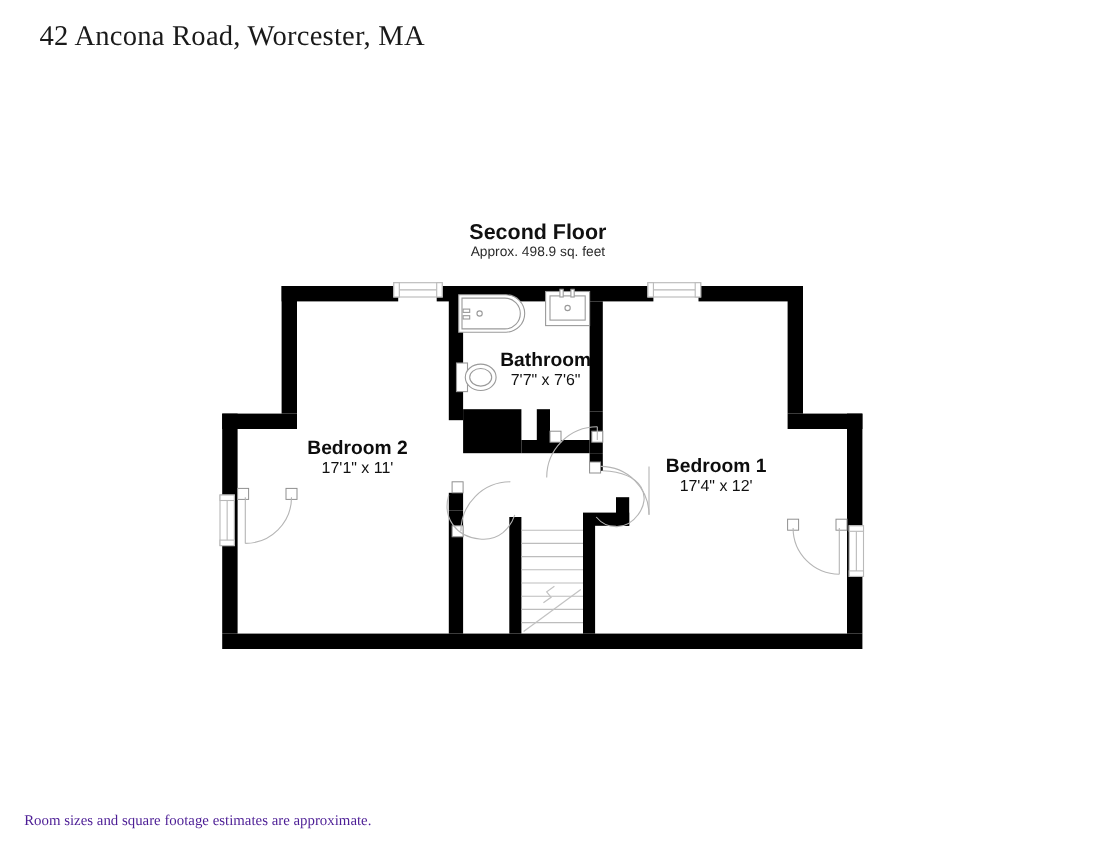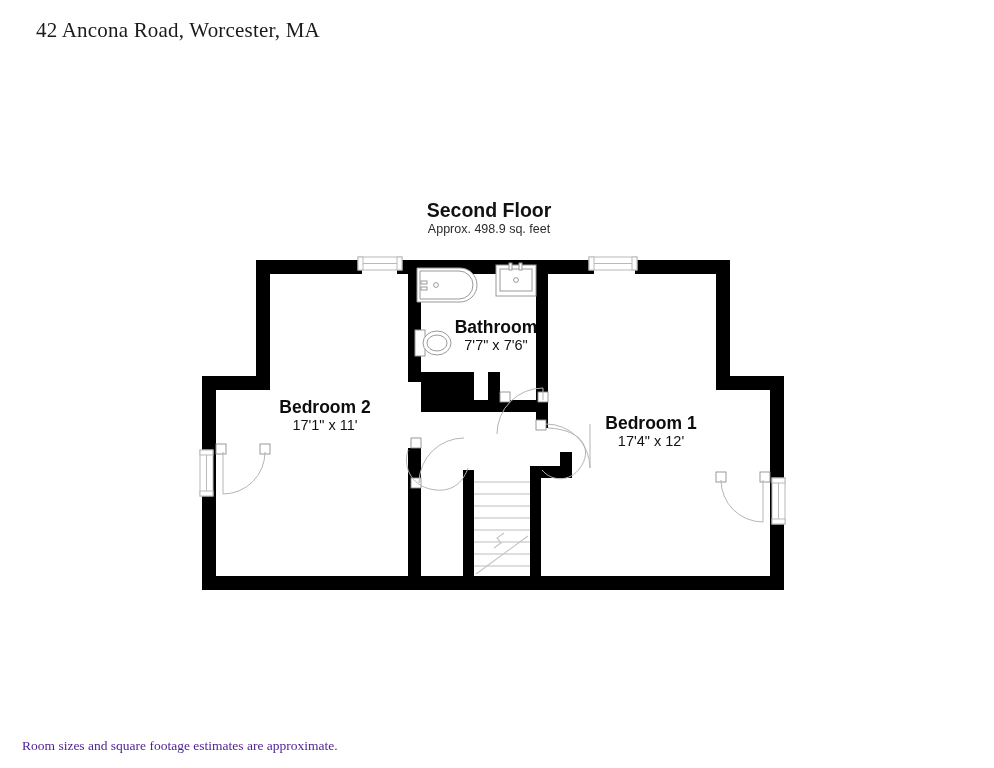--- a/index.html
+++ b/index.html
@@ -12,21 +12,21 @@
     height: 768px;
     position: relative;
     font-family: "Liberation Sans", sans-serif;
     overflow: hidden;
   }
   #page-title {
     position: absolute;
     left: 36px;
     top: 18px;
     font-family: "Liberation Serif", serif;
-    font-size: 21px;
+    font-size: 26px;
     color: #1a1a1a;
     letter-spacing: 0.2px;
     white-space: nowrap;
   }
   #floorplan-wrap {
     position: absolute;
     left: 0;
     top: 0;
     width: 994px;
     height: 768px;

